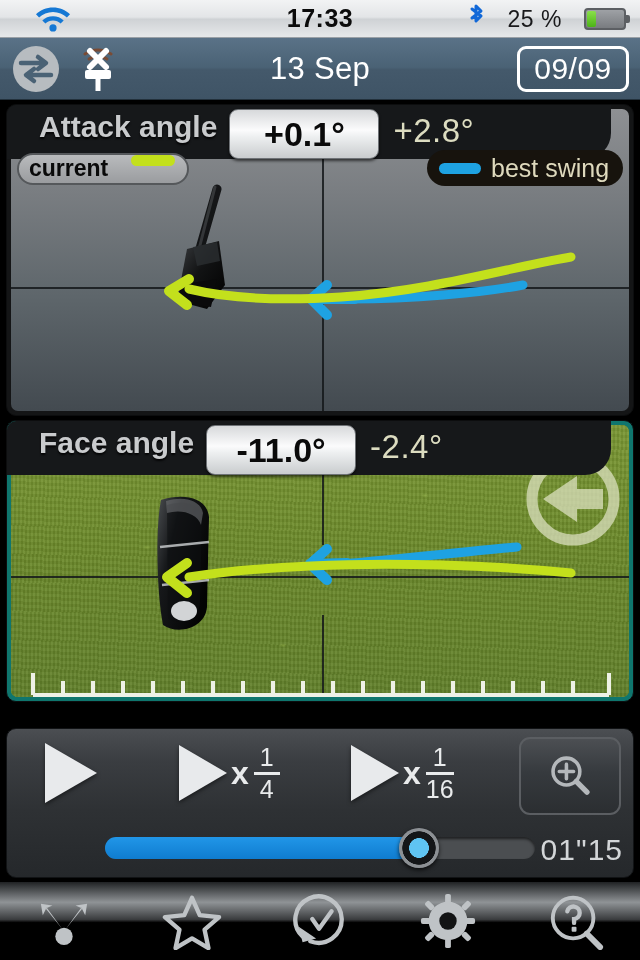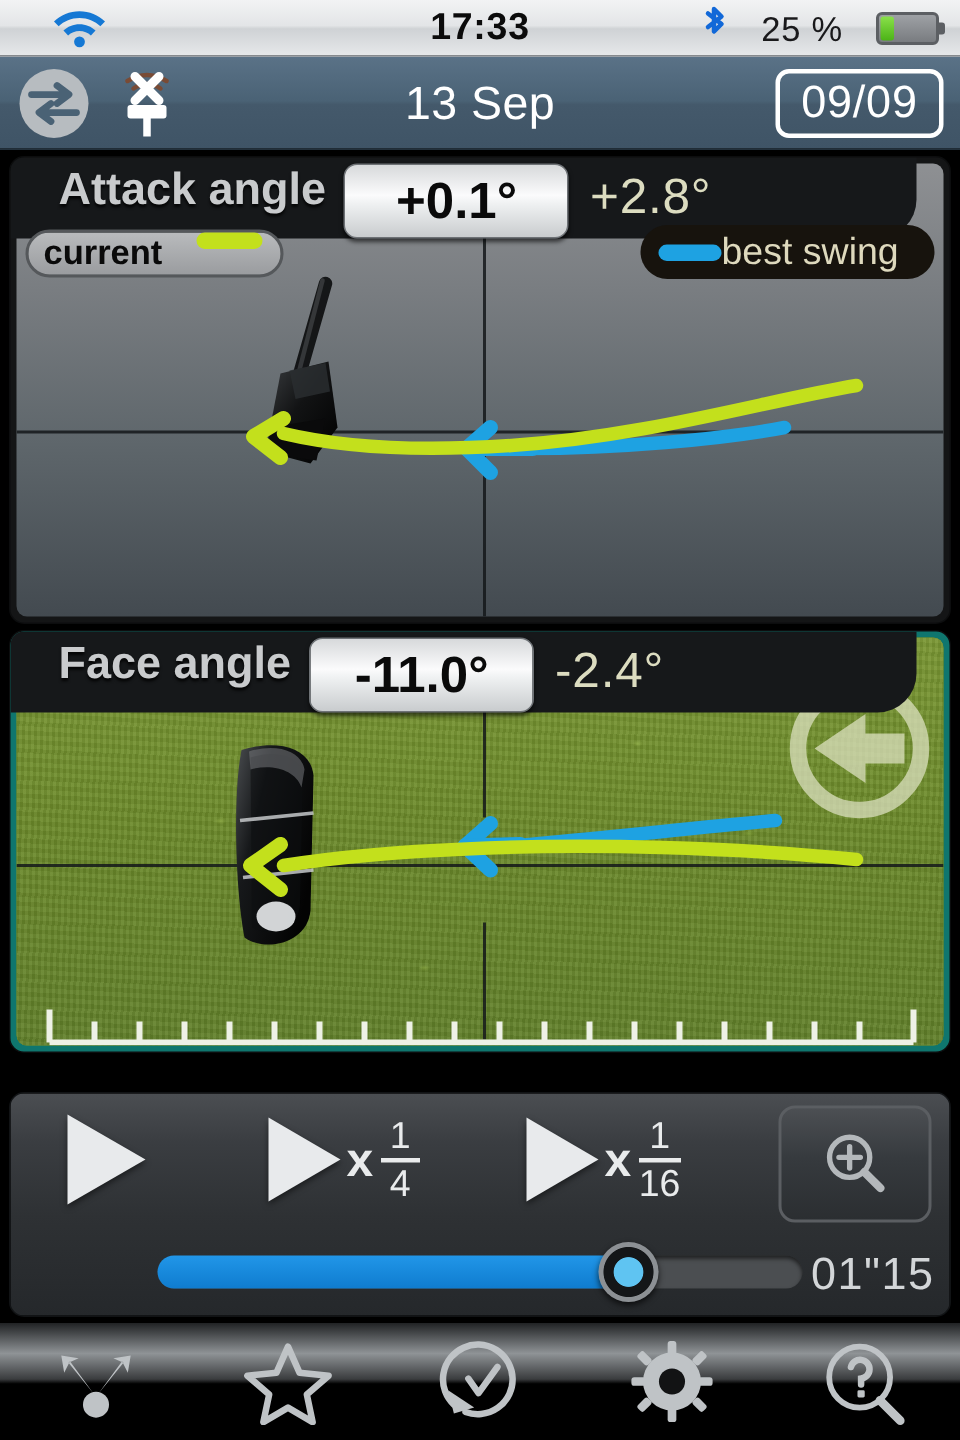--- a/index.html
+++ b/index.html
@@ -140,21 +140,21 @@
     padding:0 12px 0 10px; z-index:6;
   }
   .legend-current span { font-size:23px; font-weight:bold; color:#0a0a0a; }
   .legend-current .swatch { width:44px; height:11px; border-radius:6px; background:#c3e01c; }
 
   .legend-best {
     position:absolute; right:10px; top:45px;
     width:196px; height:36px;
     border-radius:18px;
     background:#17130d;
-    display:flex; align-items:center; 
+    display:flex; align-items:center; gap:10px;
     padding:0 12px; z-index:6;
   }
   .legend-best span { font-size:25px; color:#ded9bd; }
   .legend-best .swatch { width:42px; height:11px; border-radius:6px; background:#1ea2e2; }
 
   
   .rot-indicator { position:absolute; right:6px; top:24px; width:100px; height:100px; opacity:.72; }
 
   
   .ruler { position:absolute; left:0; right:0; bottom:0; height:46px; }

